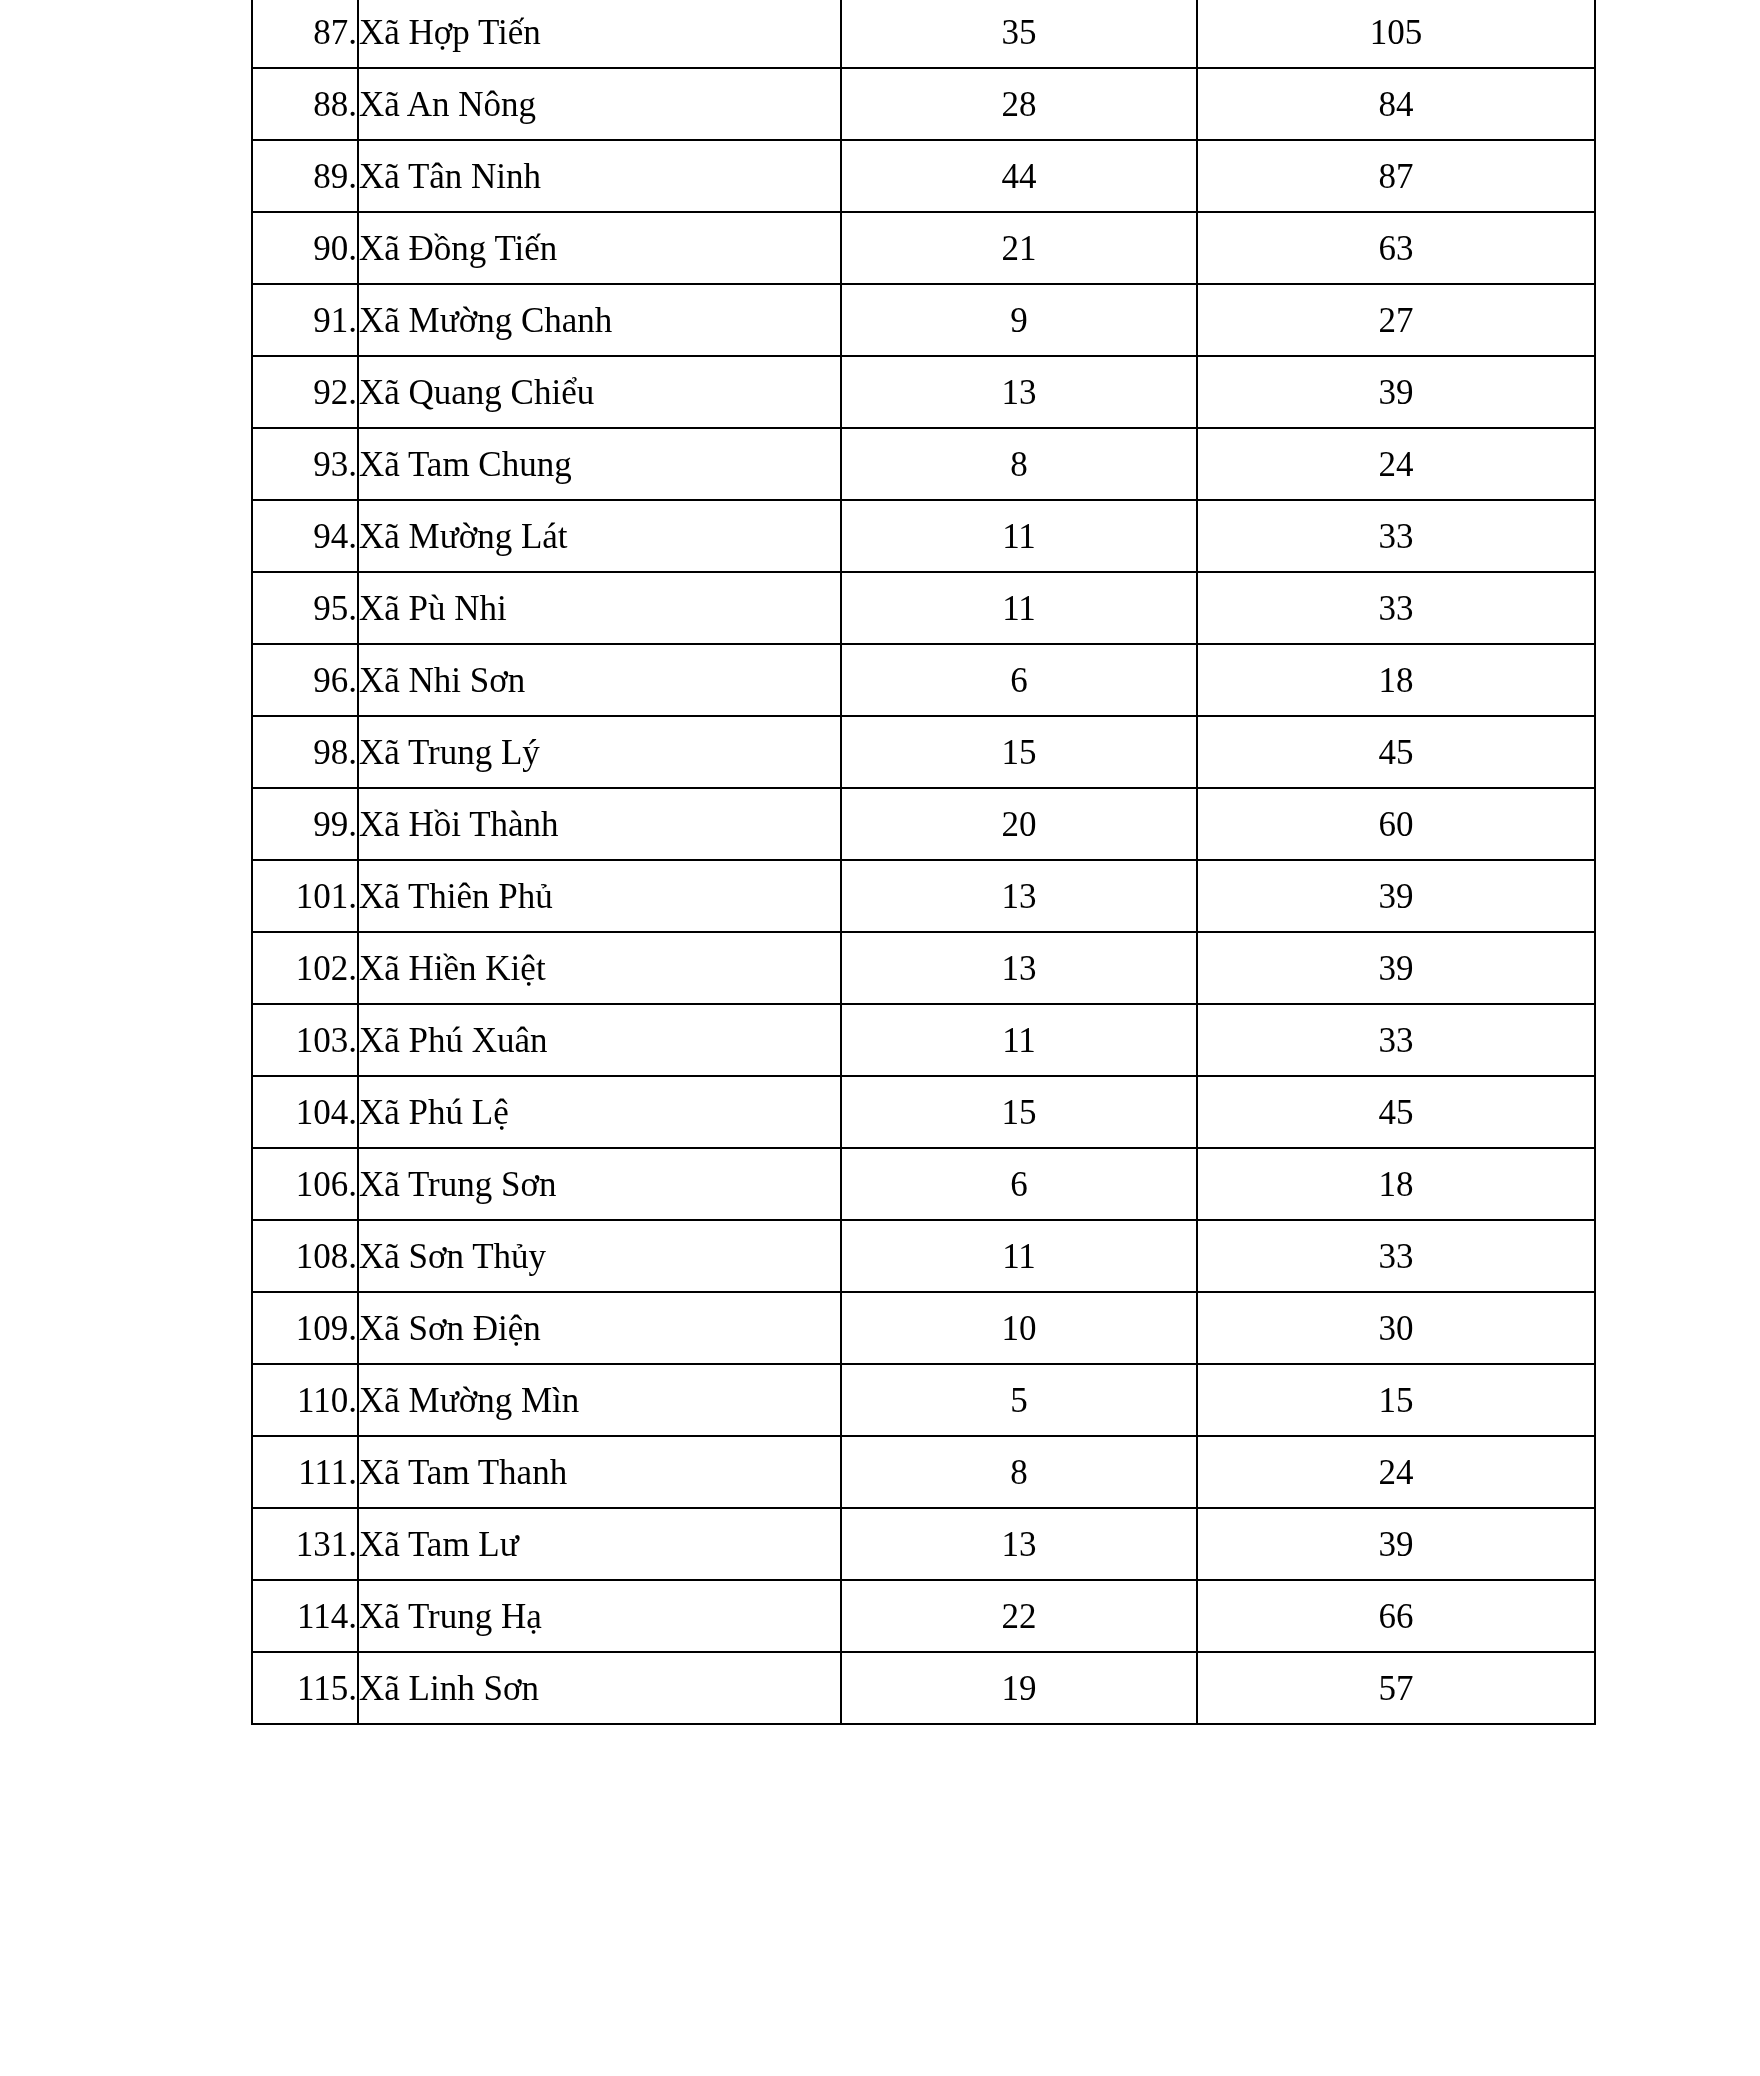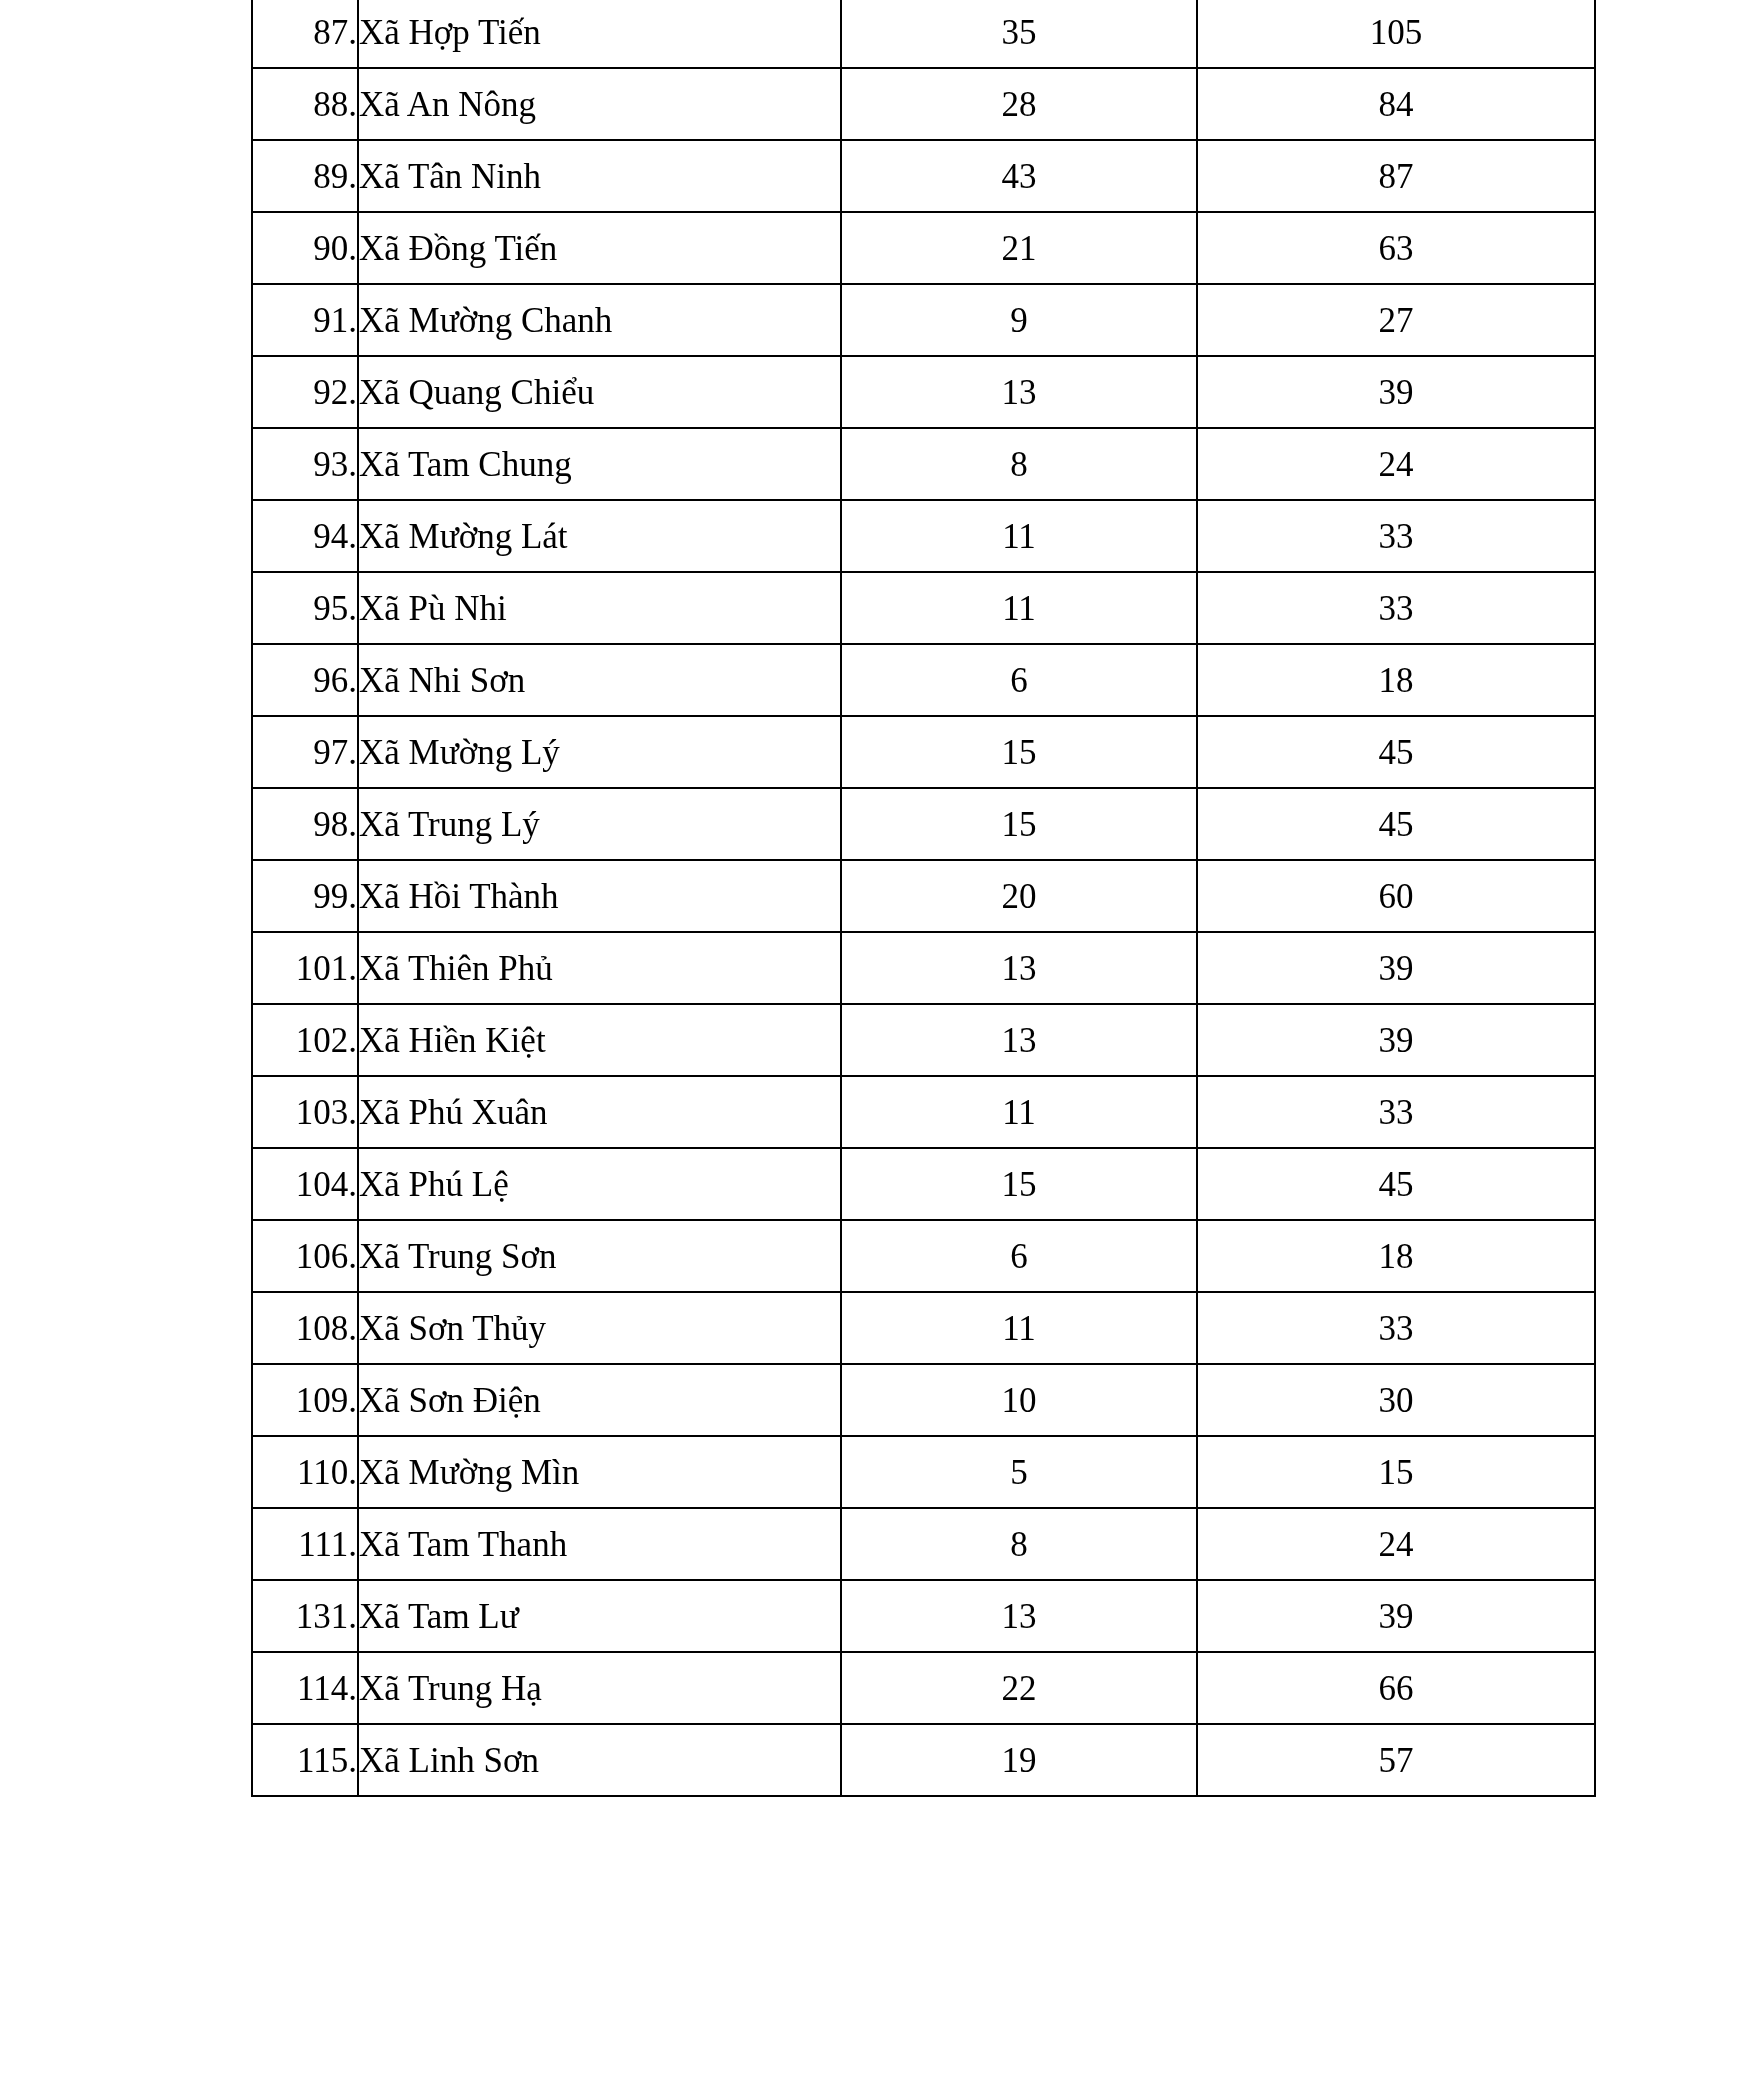--- a/index.html
+++ b/index.html
@@ -85,21 +85,21 @@
           </tr>
           <tr>
             <td class="cell-index">88.</td>
             <td class="cell-name">Xã An Nông</td>
             <td class="cell-num">28</td>
             <td class="cell-num">84</td>
           </tr>
           <tr>
             <td class="cell-index">89.</td>
             <td class="cell-name">Xã Tân Ninh</td>
-            <td class="cell-num">43</td>
+            <td class="cell-num">44</td>
             <td class="cell-num">87</td>
           </tr>
           <tr>
             <td class="cell-index">90.</td>
             <td class="cell-name">Xã Đồng Tiến</td>
             <td class="cell-num">21</td>
             <td class="cell-num">63</td>
           </tr>
           <tr>
             <td class="cell-index">91.</td>
@@ -131,26 +131,20 @@
             <td class="cell-num">11</td>
             <td class="cell-num">33</td>
           </tr>
           <tr>
             <td class="cell-index">96.</td>
             <td class="cell-name">Xã Nhi Sơn</td>
             <td class="cell-num">6</td>
             <td class="cell-num">18</td>
           </tr>
           <tr>
-            <td class="cell-index">97.</td>
-            <td class="cell-name">Xã Mường Lý</td>
-            <td class="cell-num">15</td>
-            <td class="cell-num">45</td>
-          </tr>
-          <tr>
             <td class="cell-index">98.</td>
             <td class="cell-name">Xã Trung Lý</td>
             <td class="cell-num">15</td>
             <td class="cell-num">45</td>
           </tr>
           <tr>
             <td class="cell-index">99.</td>
             <td class="cell-name">Xã Hồi Thành</td>
             <td class="cell-num">20</td>
             <td class="cell-num">60</td>

